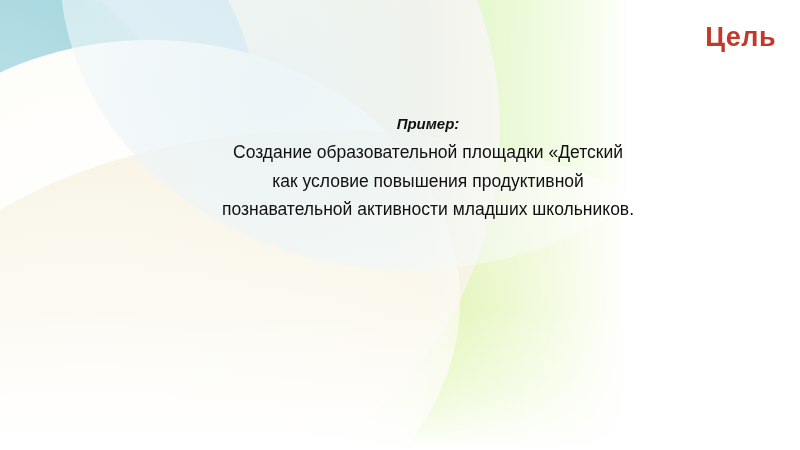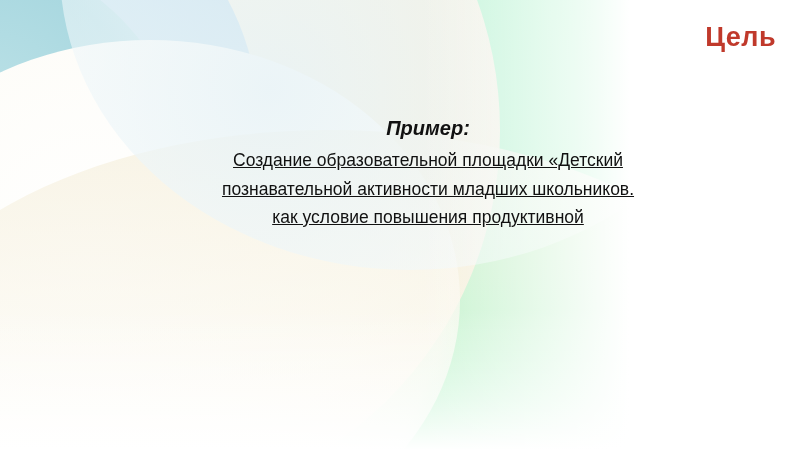--- a/index.html
+++ b/index.html
@@ -11,21 +11,21 @@
     height: 450px;
     overflow: hidden;
     font-family: "Liberation Sans", sans-serif;
     background: #ffffff;
   }
   .slide {
     position: relative;
     width: 800px;
     height: 450px;
     overflow: hidden;
-    background: #86efac;
+    background: #bef264;
   }
 
   
   .bg-layer {
     position: absolute;
     inset: 0;
     overflow: hidden;
   }
   .bg-cream {
     position: absolute;
@@ -118,26 +118,25 @@
     top: 112px;
     width: 664px;
     text-align: center;
     color: #111111;
     font-size: 17.5px;
     line-height: 1.62;
   }
   .body-lead {
     font-weight: bold;
     font-style: italic;
-    font-size: 20px;
+    font-size: 15px;
     margin-bottom: 2px;
   }
   .body-line {
     white-space: nowrap;
-    text-decoration: underline;
   }
 </style>
 </head>
 <body>
 
 <div class="slide">
 
   <div class="bg-layer">
     <div class="bg-cream"></div>
     <div class="bg-blue"></div>
@@ -147,17 +146,17 @@
     <div class="bg-arc-top"></div>
     <div class="bg-bottom-fade"></div>
     <div class="bg-right-fade"></div>
   </div>
 
   <div class="slide-title" style="color: rgb(192, 57, 43);">Цель</div>
 
   <div class="body-block">
     <div class="body-lead">Пример:</div>
     <div class="body-line">Создание образовательной площадки «Детский</div>
+    <div class="body-line">как условие повышения продуктивной</div>
     <div class="body-line">познавательной активности младших школьников.</div>
-    <div class="body-line">как условие повышения продуктивной</div>
   </div>
 
 </div>
 
 </body></html>

